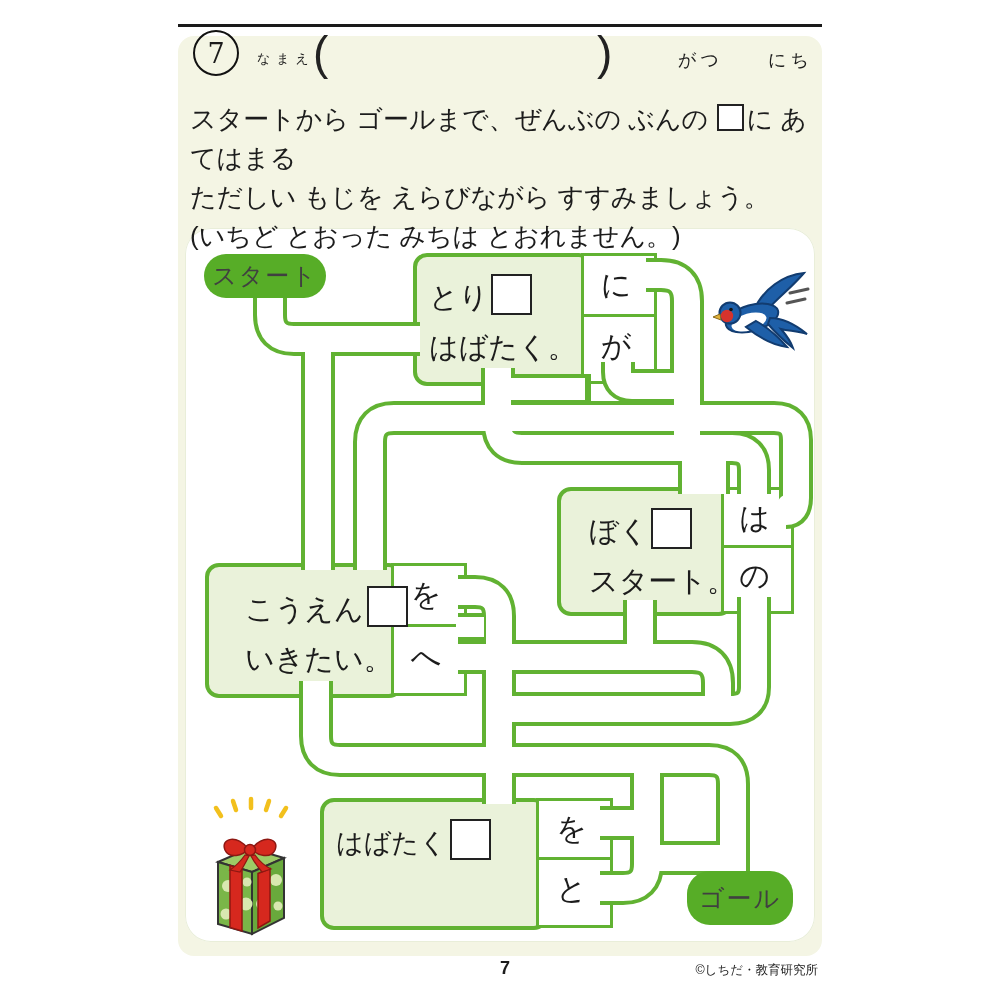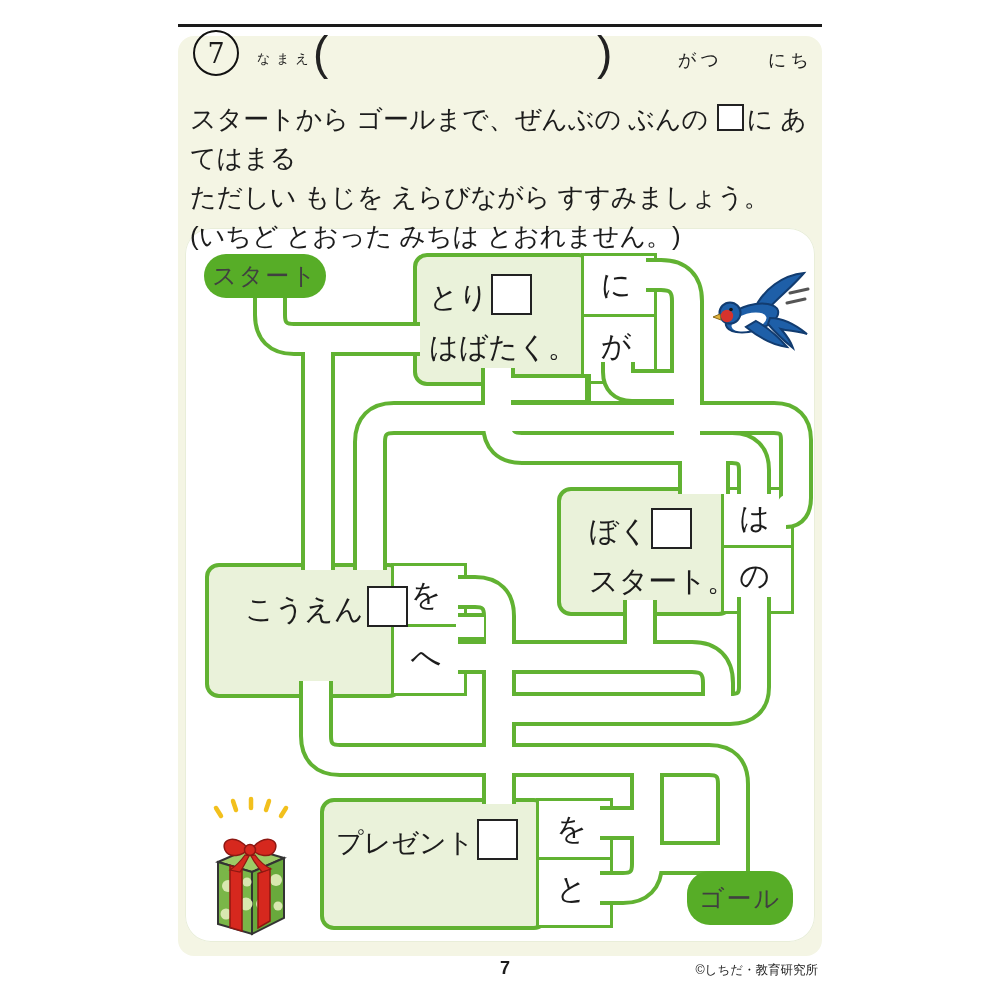--- a/index.html
+++ b/index.html
@@ -184,25 +184,26 @@
 
   <div class="boxtext" style="left:557px;top:496px;margin-left:16px;">
     <span>ぼく</span><span class="blank"></span><br>
     <span>スタート。</span>
   </div>
   <div class="cellletter" style="left:721px;top:487px;width:67px;height:62px;">は</div>
   <div class="cellletter" style="left:721px;top:545px;width:67px;height:63px;">の</div>
 
   <div class="boxtext" style="left:205px;top:574px;padding-left:40px;">
     <span>こうえん</span><span class="blank"></span><br>
+    <span>いきたい。</span>
   </div>
   <div class="cellletter" style="left:391px;top:563px;width:70px;height:65px;">を</div>
   <div class="cellletter" style="left:391px;top:624px;width:70px;height:66px;">へ</div>
 
   <div class="boxtext" style="left:320px;top:808px;font-size:27px;">
-    <span>プレゼント</span><span class="blank"></span><br>
+    <span>はばたく</span><span class="blank"></span><br>
   </div>
   <div class="cellletter" style="left:536px;top:798px;width:71px;height:63px;">を</div>
   <div class="cellletter" style="left:536px;top:857px;width:71px;height:65px;">と</div>
 
   <div class="pagenum">7</div>
   <div class="copyright">©しちだ・教育研究所</div>
 </div>
 
 </body></html>

